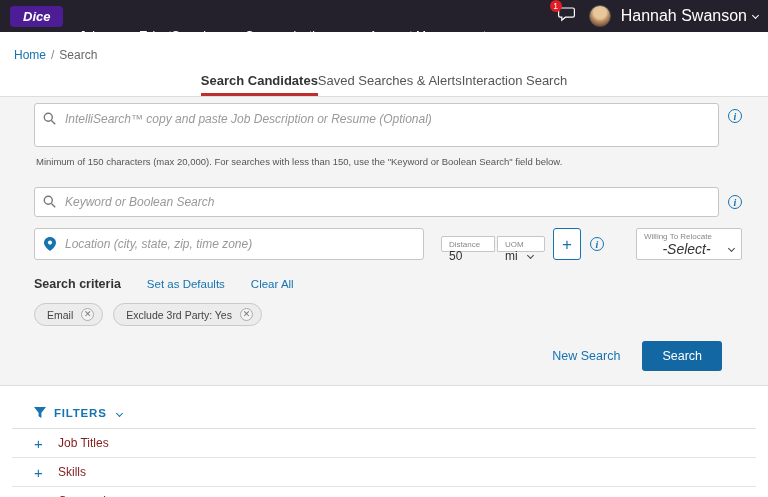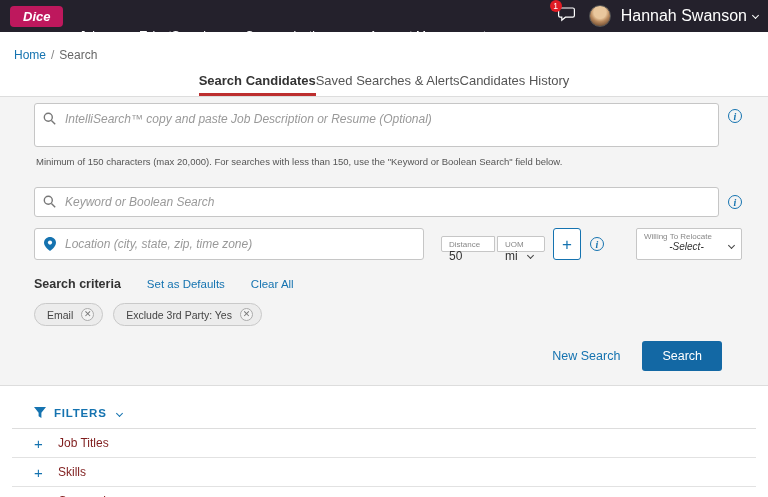--- a/index.html
+++ b/index.html
@@ -6,21 +6,21 @@
   body {
     width: 768px; height: 497px; margin: 0 auto; overflow: hidden;
     font-family: "Liberation Sans", sans-serif; background: #fff; position: relative;
   }
   
   .navbar {
     height: 32px; background: #24212c; display: flex; align-items: center;
     padding: 0 10px; color: #fff;
   }
   .logo {
-    background: #be185d; color: #fff; font-style: italic; font-weight: bold;
+    background: #4c1d95; color: #fff; font-style: italic; font-weight: bold;
     font-size: 13px; padding: 3px 13px; border-radius: 4px; margin-right: 16px; cursor: pointer;
   }
   .nav-items { display: flex; gap: 24px; margin-top: 40px; }
   .nav-item { font-size: 12px; color: #fff; display: flex; align-items: center; cursor: pointer; }
   .chev {
     display: inline-block; width: 5px; height: 5px;
     border-right: 1.4px solid currentColor; border-bottom: 1.4px solid currentColor;
     transform: rotate(45deg); margin-left: 6px; vertical-align: 2px; margin-bottom: 2px;
   }
   .nav-right { margin-left: auto; display: flex; align-items: center; gap: 10px; }
@@ -92,21 +92,21 @@
     width: 28px; height: 32px; margin-left: 8px; background: #fff; border: 1px solid #1573b0;
     color: #1573b0; font-size: 17px; border-radius: 3px; display: flex; align-items: center;
     justify-content: center; cursor: pointer; line-height: 1;
   }
   .row3 .info-icon { margin-left: 9px; }
   .relocate-box {
     margin-left: auto; width: 106px; height: 32px; background: #fff; border: 1px solid #c6c6c6;
     border-radius: 2px; padding: 3px 7px; cursor: pointer;
   }
   .relocate-box .mini-label { text-align: left; }
-  .relocate-value-row { display: flex; align-items: center; font-size: 10px; color: #333; }
+  .relocate-value-row { display: flex; align-items: center; font-size: 14px; color: #333; }
   .relocate-value-row span:first-child { flex: 1; text-align: center; font-style: italic; }
   .relocate-value-row .chev { color: #444; margin: 0 0 2px 0; }
 
   .criteria-row { margin-top: 17px; display: flex; align-items: baseline; gap: 26px; }
   .criteria-label { font-size: 12.5px; font-weight: bold; color: #333; }
   .text-link { font-size: 11.5px; color: #1573b0; cursor: pointer; text-align: right; }
 
   .chips-row { margin-top: 12px; display: flex; gap: 10px; }
   .chip {
     display: inline-flex; align-items: center; gap: 8px; background: #ececec;
@@ -182,21 +182,21 @@
 
 <div class="breadcrumb-bar">
   <span class="crumb-home">Home</span>
   <span class="crumb-sep">/</span>
   <span class="crumb-current">Search</span>
 </div>
 
 <div class="tabs">
   <div class="tab active">Search Candidates</div>
   <div class="tab">Saved Searches &amp; Alerts</div>
-  <div class="tab">Candidates History</div>
+  <div class="tab">Interaction Search</div>
 </div>
 
 <div class="panel">
 
   <div class="input-row row1">
     <div class="search-field">
       <svg class="search-icon" width="13" height="13" viewBox="0 0 13 13">
         <circle cx="5.3" cy="5.3" r="4" fill="none" stroke="#777" stroke-width="1.4"></circle>
         <line x1="8.4" y1="8.4" x2="12.2" y2="12.2" stroke="#777" stroke-width="1.4"></line>
       </svg>

